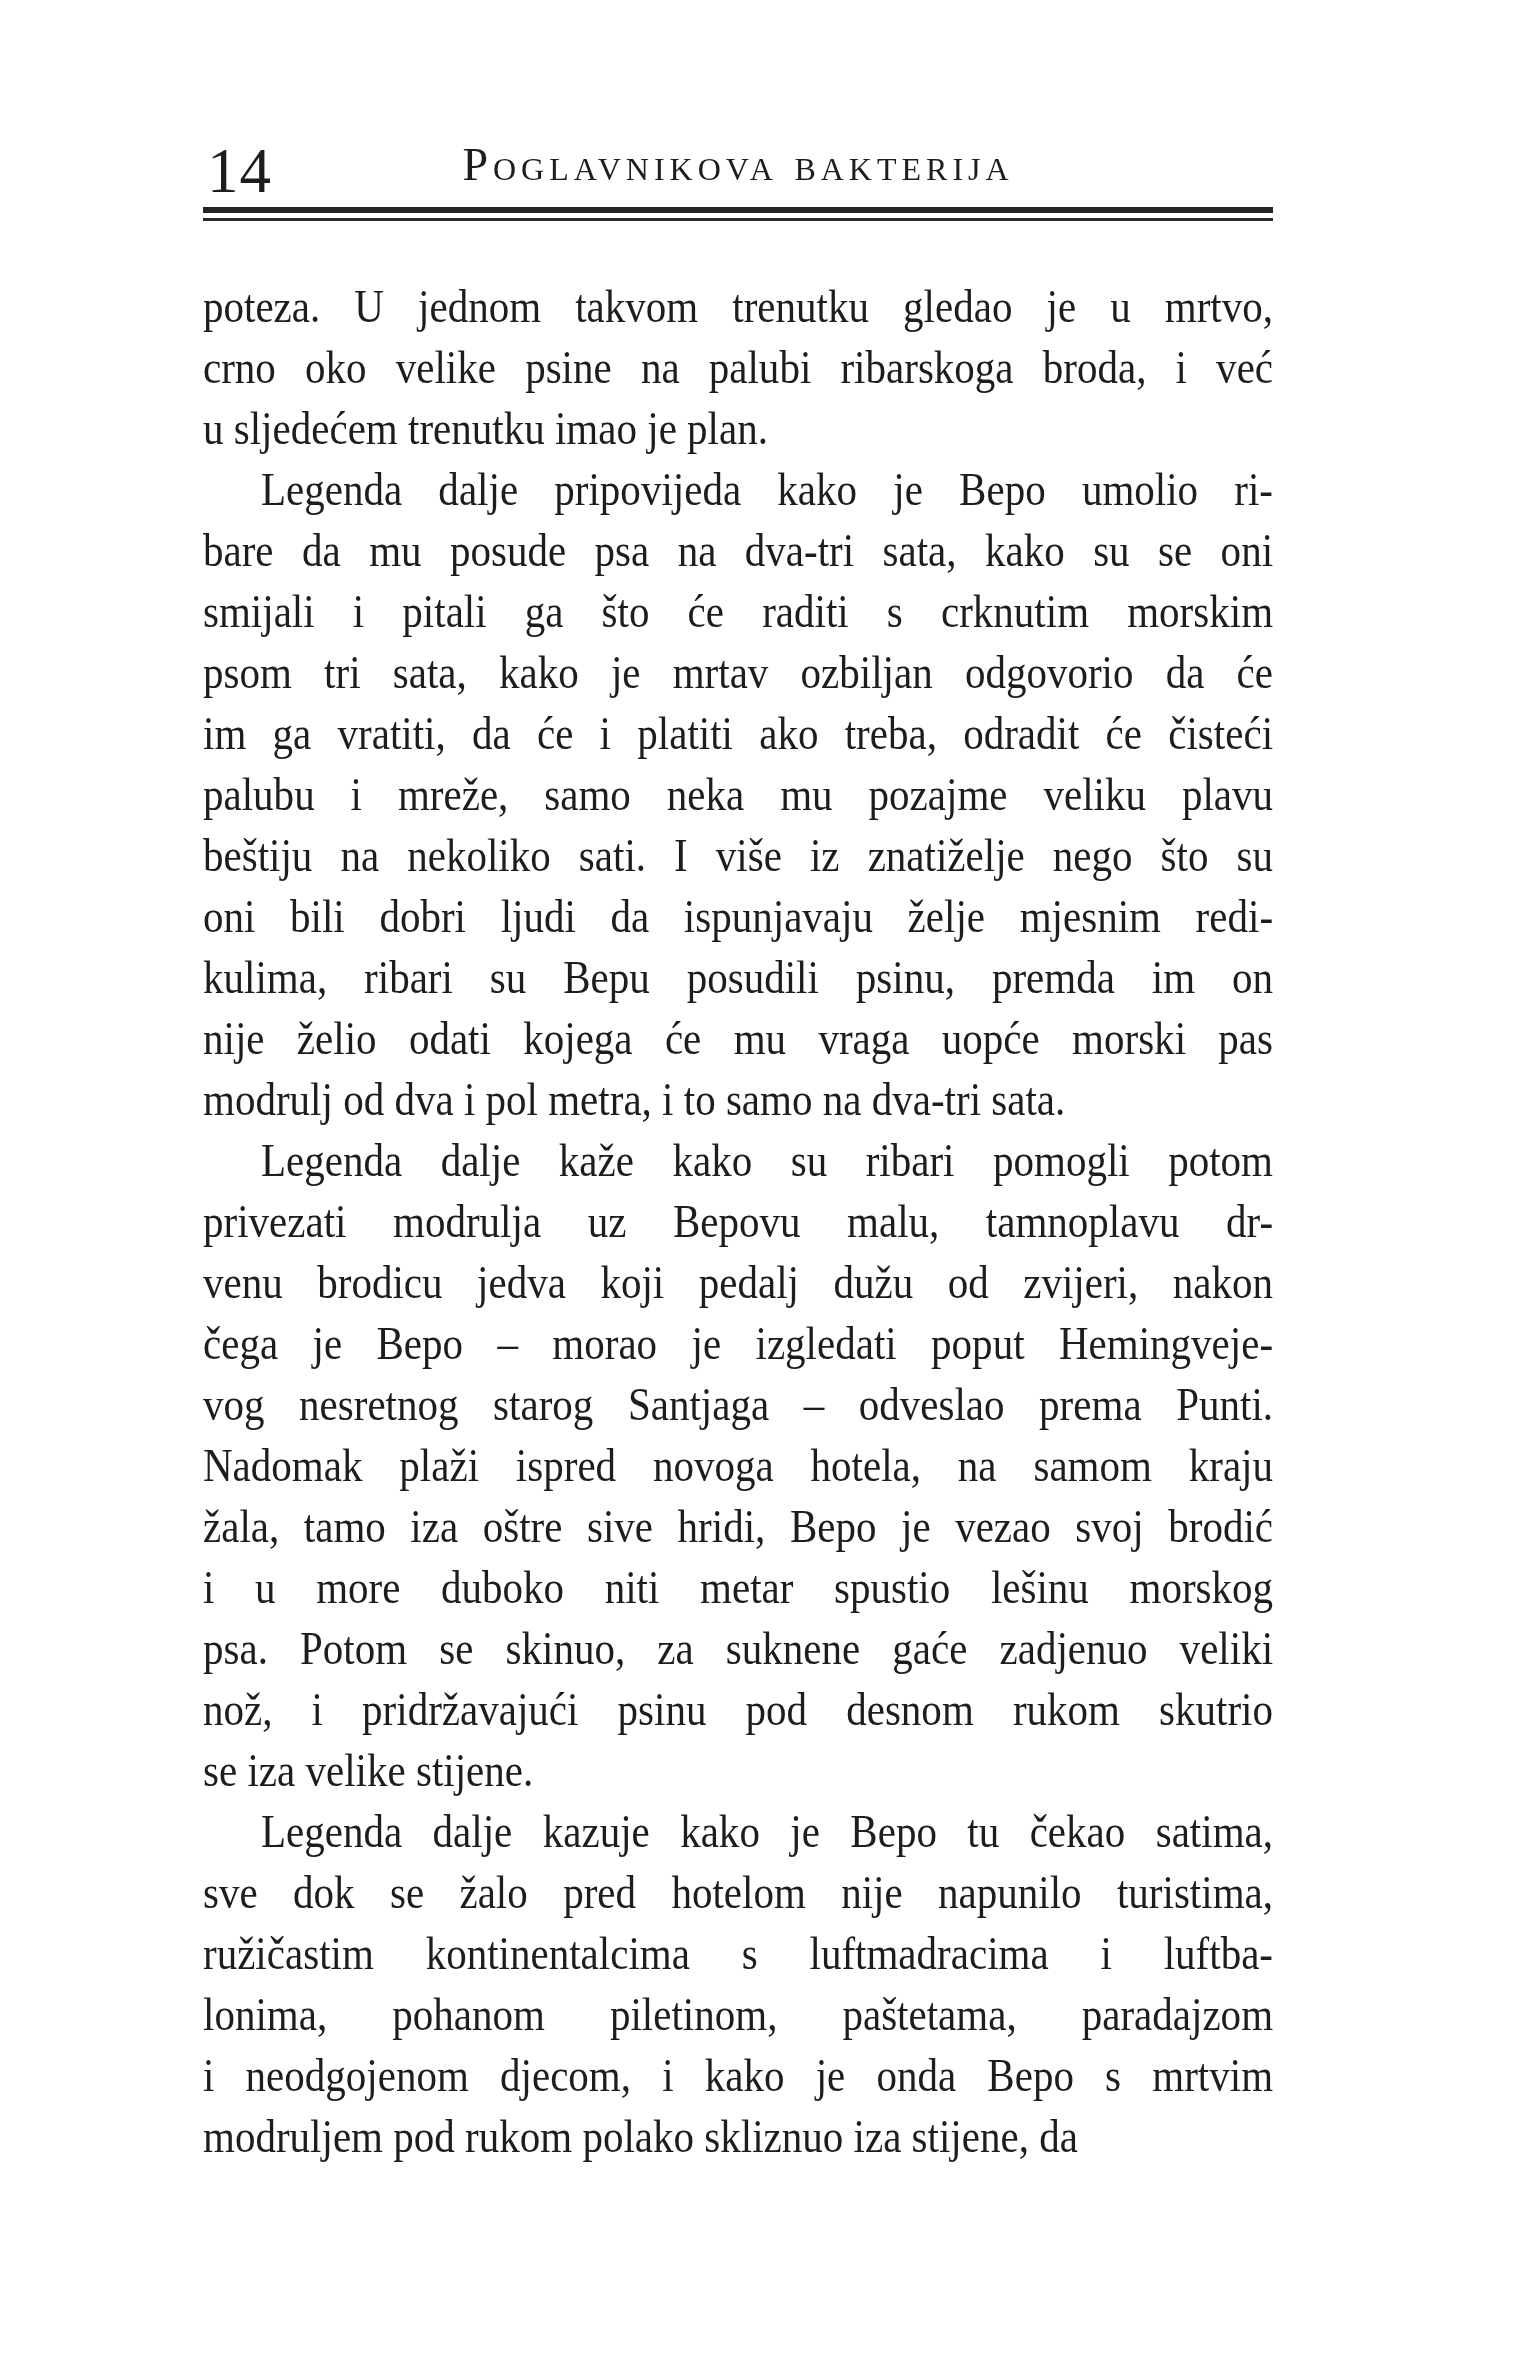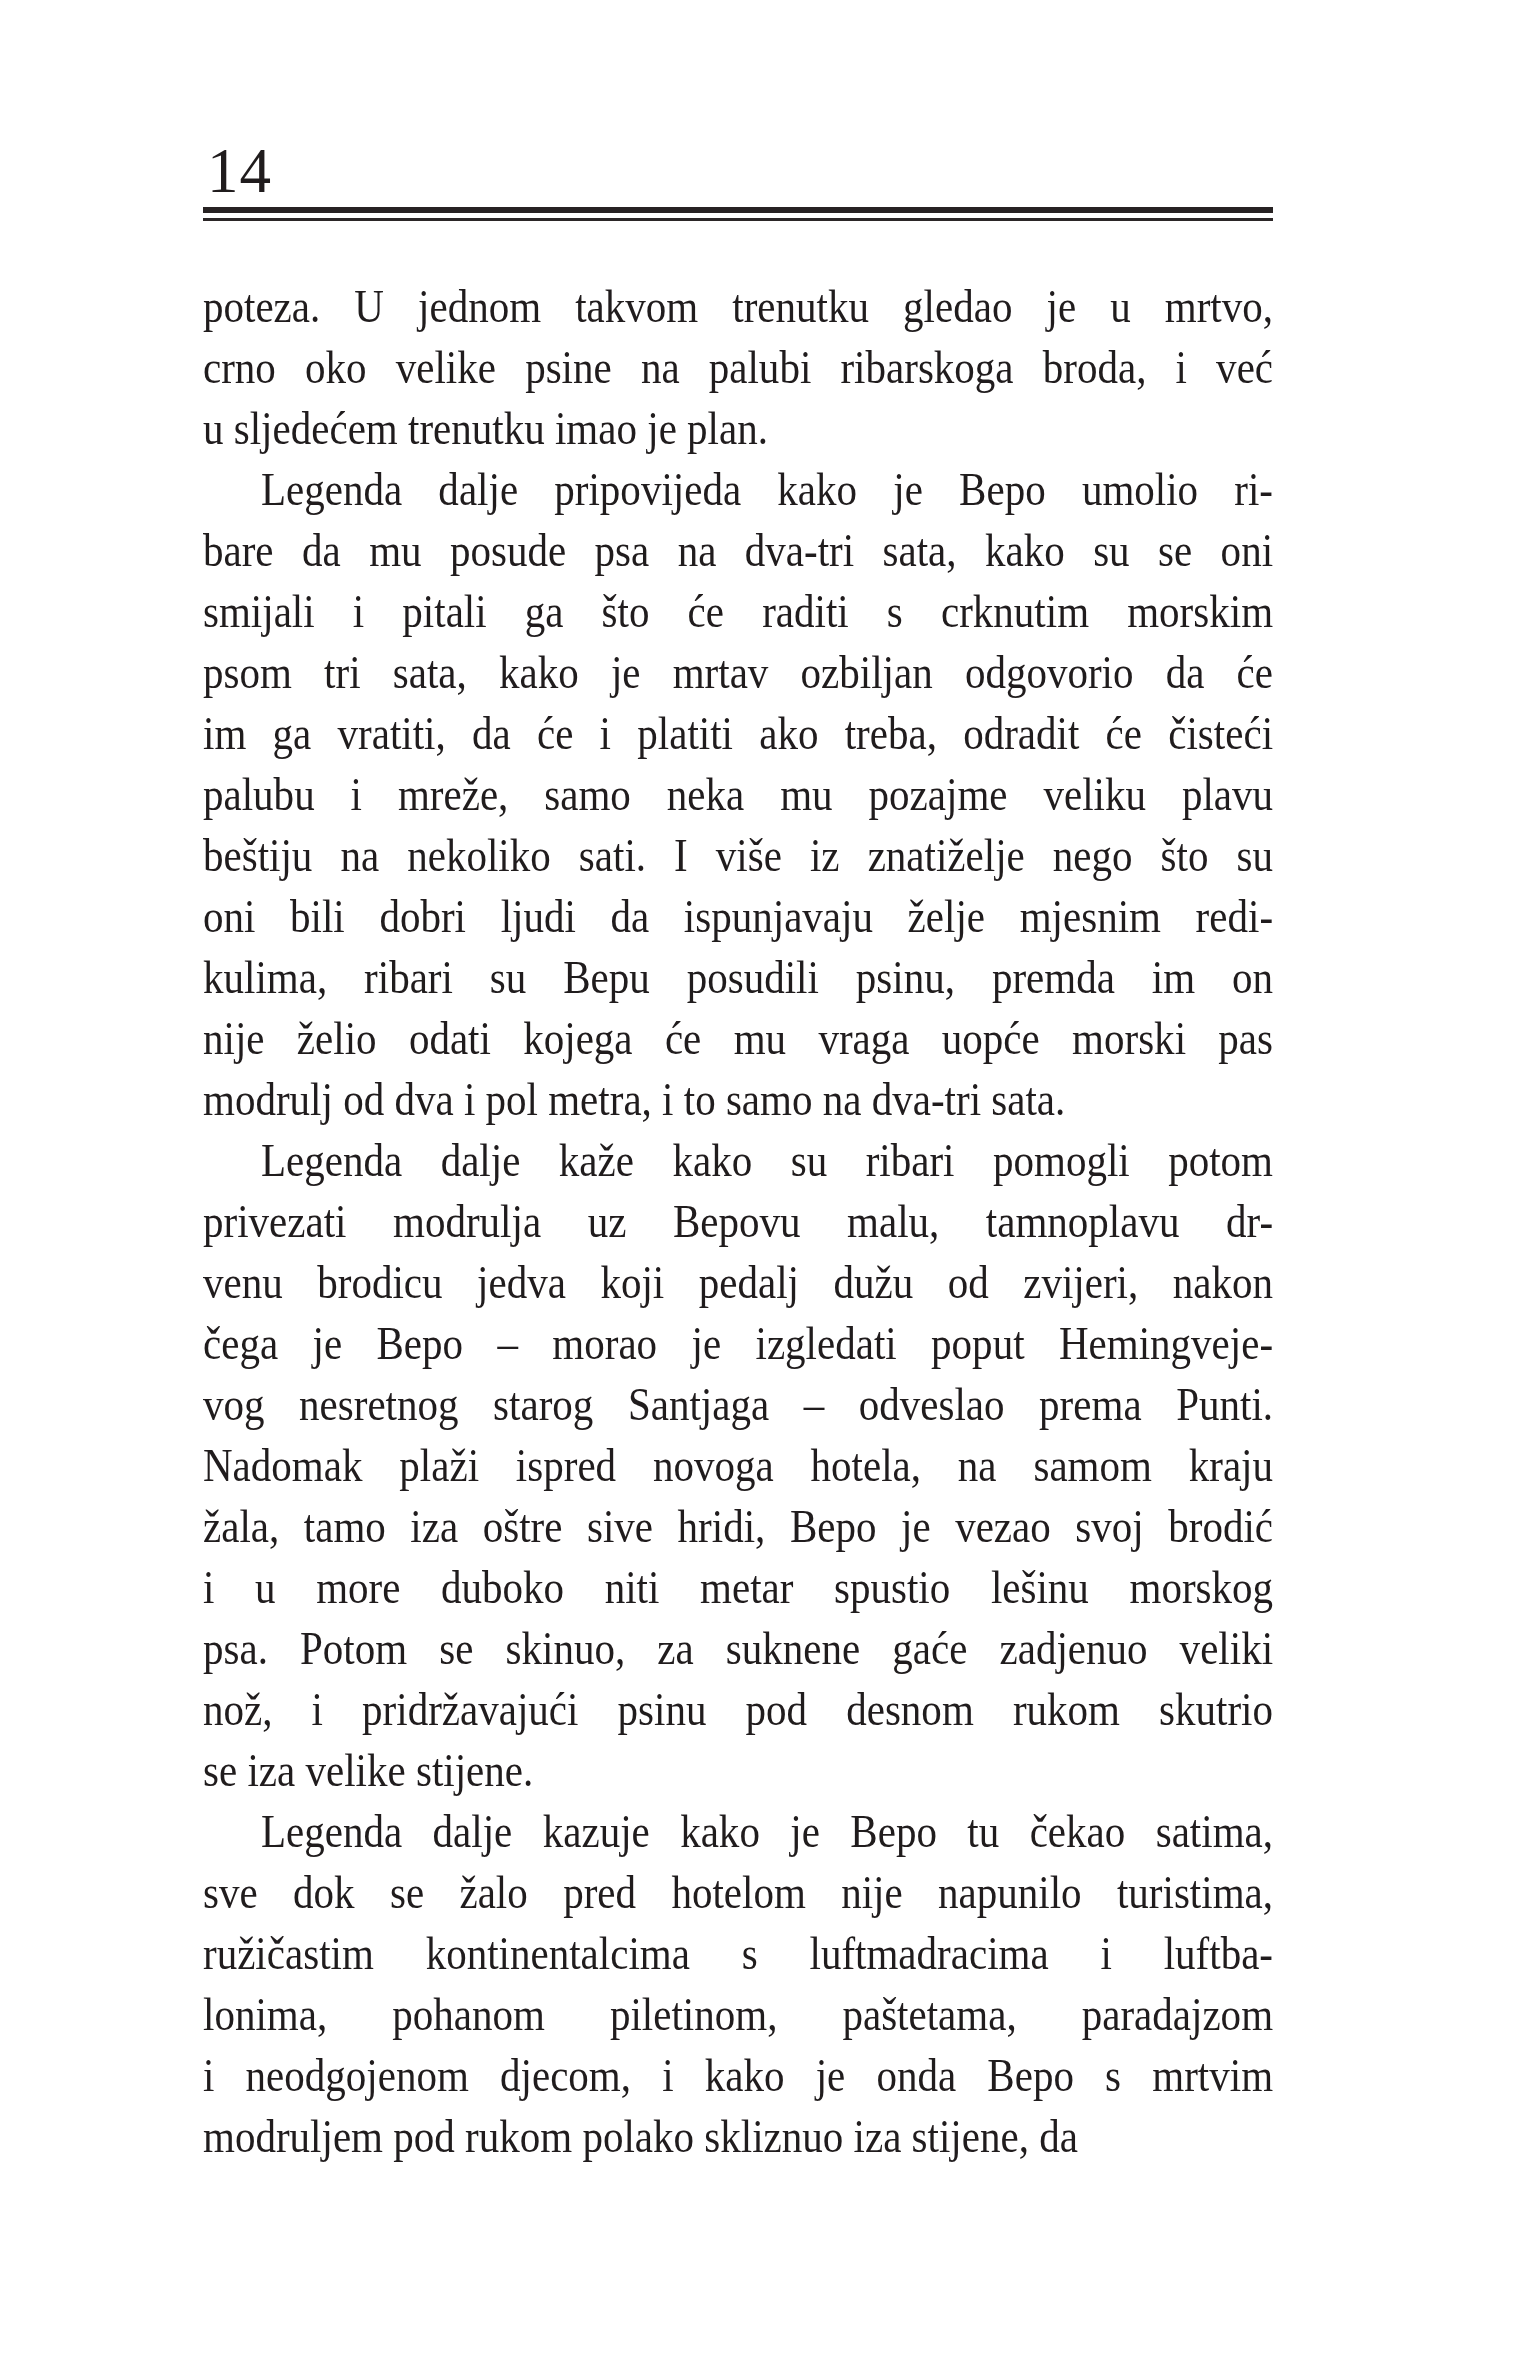--- a/index.html
+++ b/index.html
@@ -84,20 +84,21 @@
   .line.indent {
     padding-left: 65px;          
   }
 </style>
 </head>
 <body>
 
 <div class="page">
   <div class="header-area">
     <div class="page-number">14</div>
+    <div class="running-title">Poglavnikova bakterija</div>
   </div>
 
   <div class="rule-thick"></div>
   <div class="rule-thin"></div>
 
   <div class="text-block">
       <div class="paragraph">
         <div class="line">poteza. U jednom takvom trenutku gledao je u mrtvo,</div>
         <div class="line">crno oko velike psine na palubi ribarskoga broda, i već</div>
         <div class="line para-end">u sljedećem trenutku imao je plan.</div>

